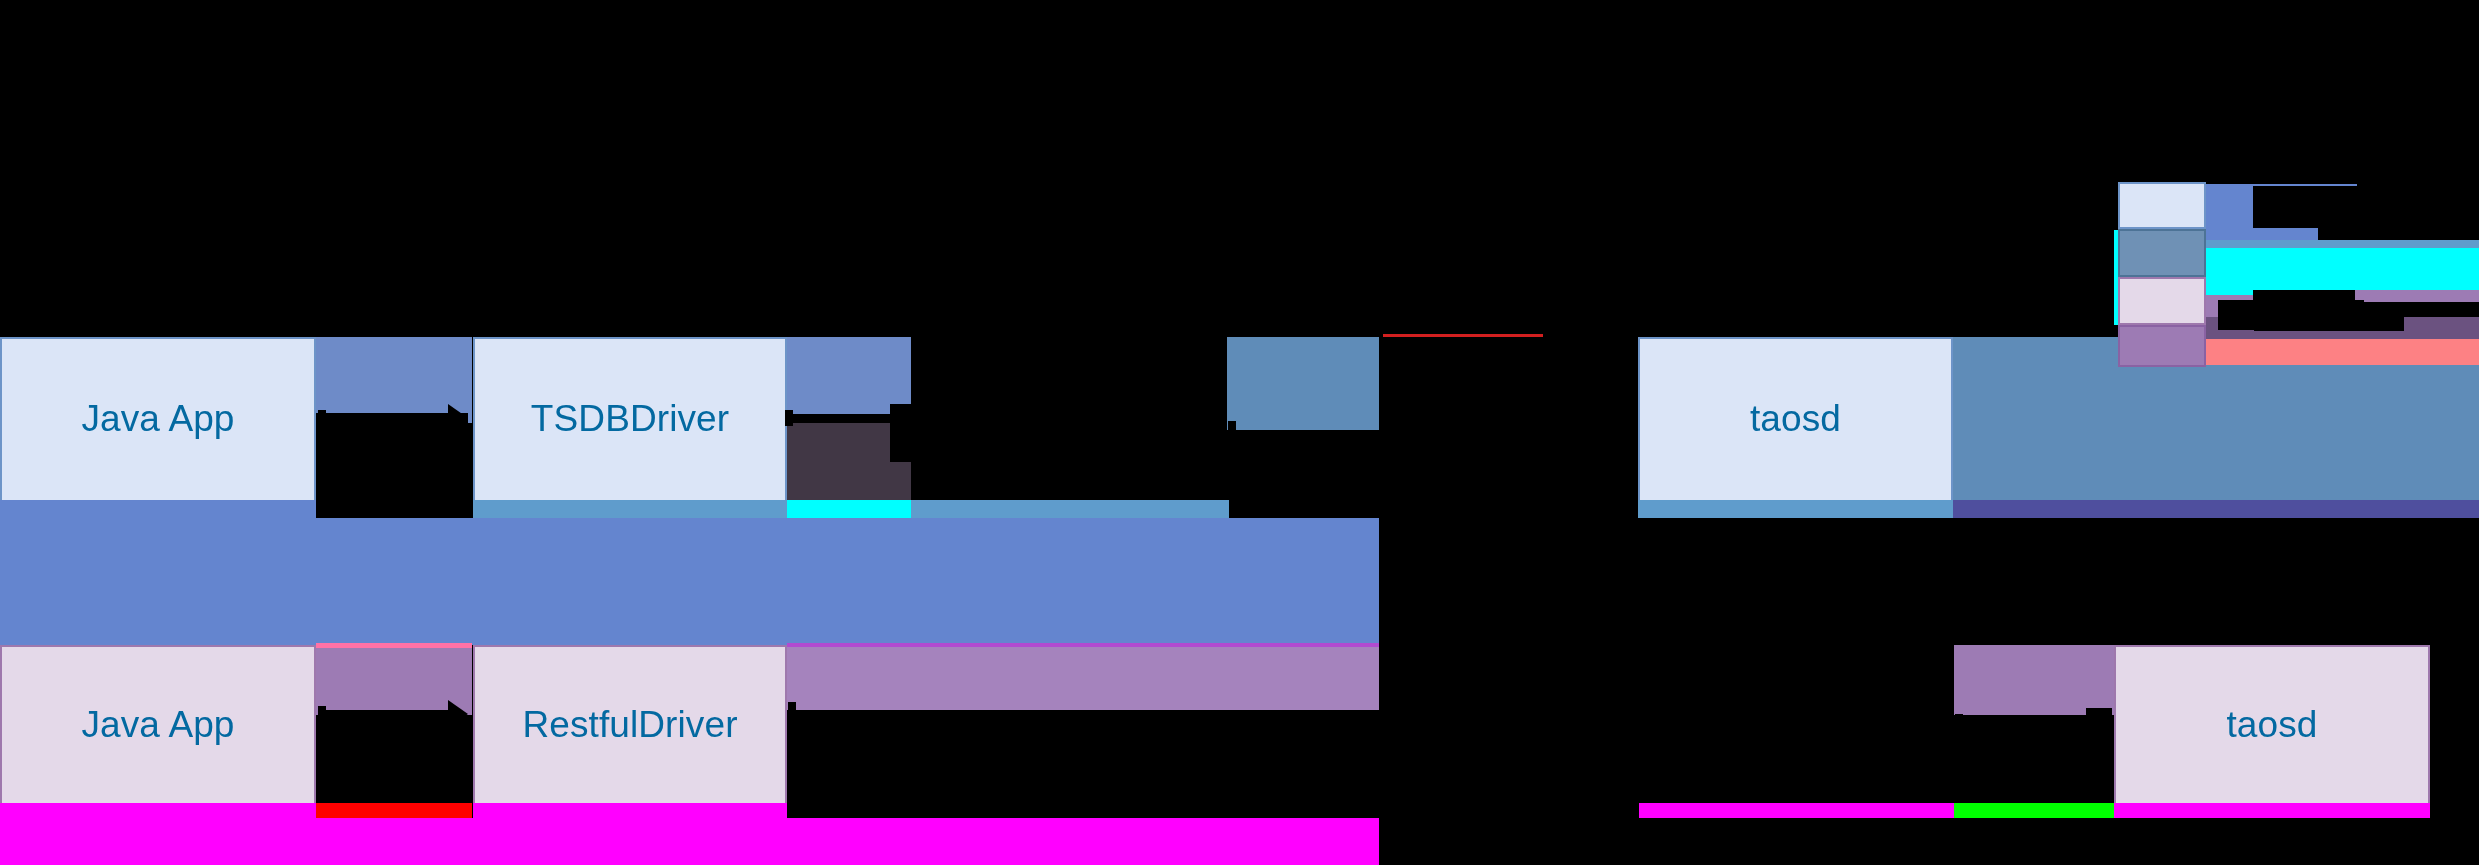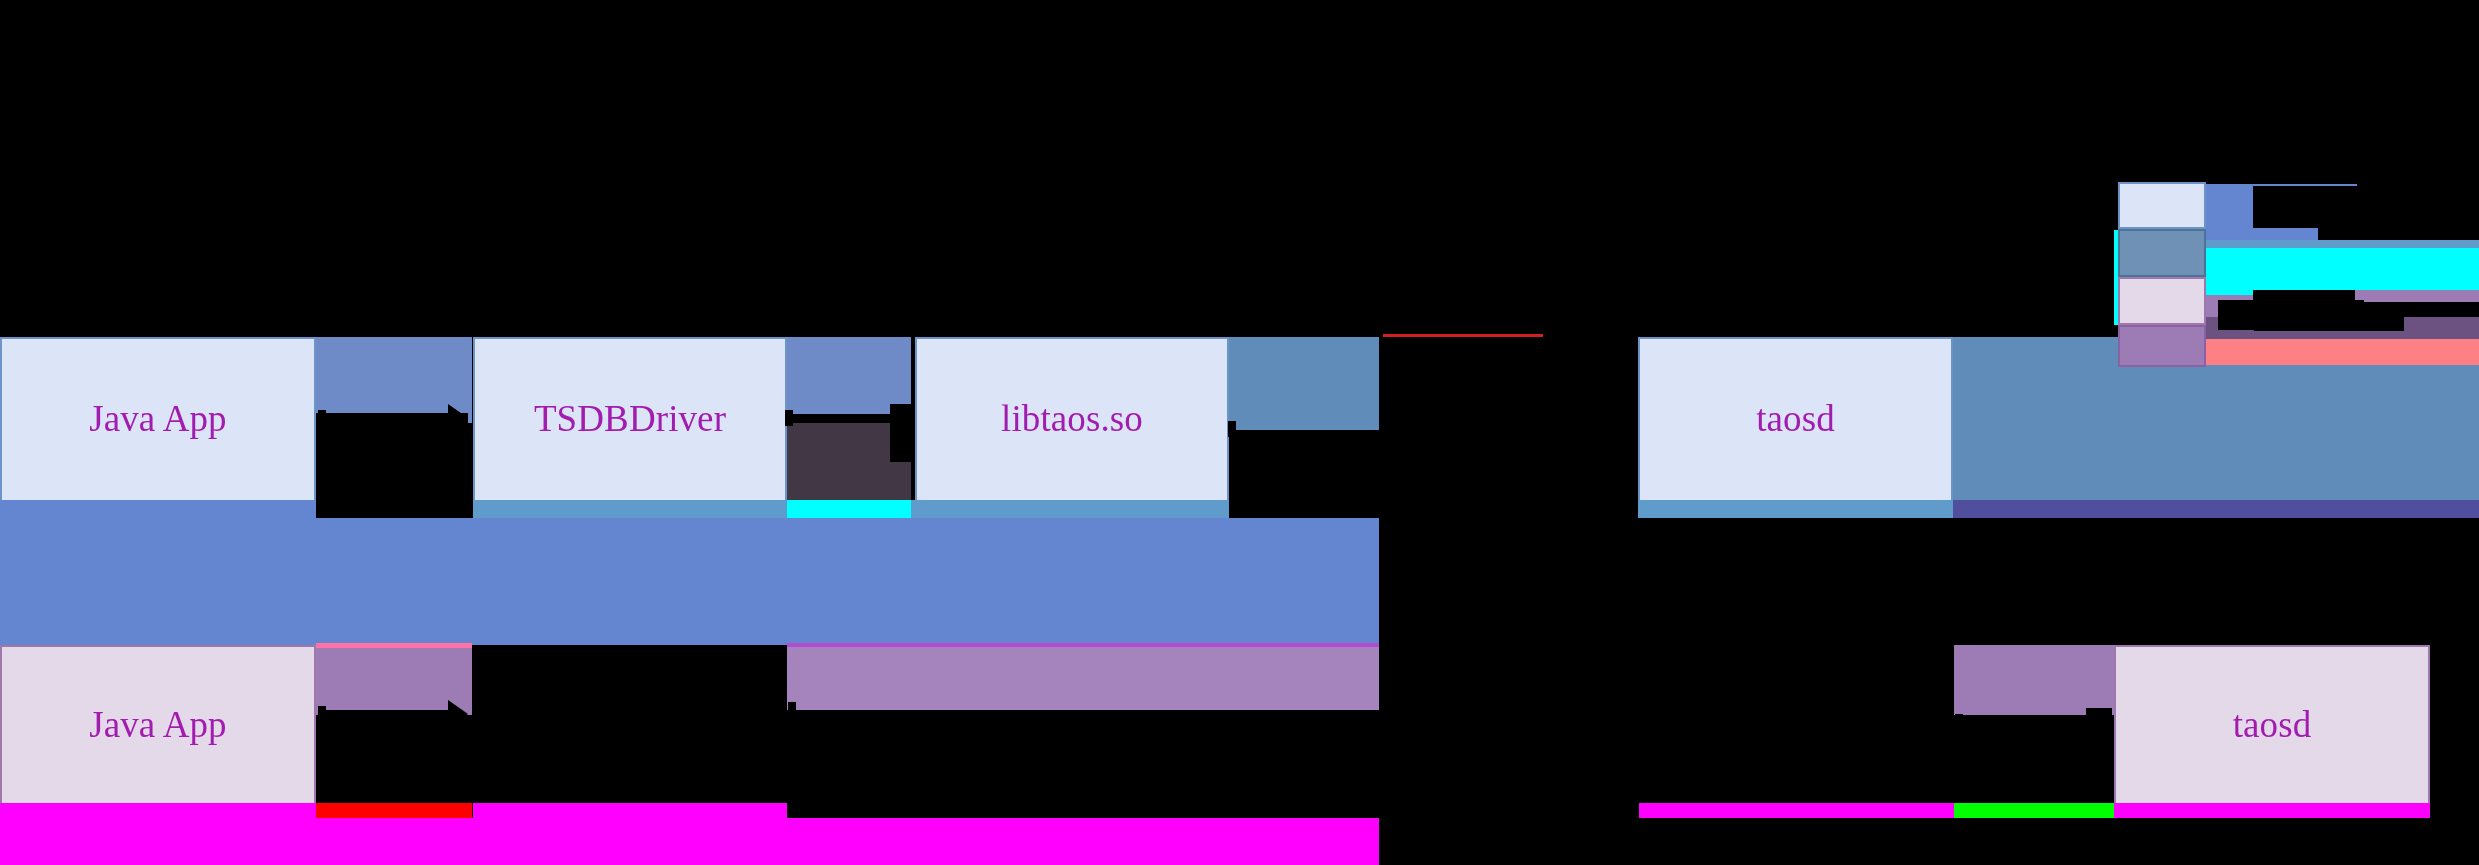--- a/index.html
+++ b/index.html
@@ -33,24 +33,23 @@
   .node-native {
     background: #dbe5f7;
     border: 2px solid #6d94c8;
   }
   .node-rest {
     background: #e4d9e9;
     border: 2px solid #9e78ad;
   }
   .node-label {
     font-size: 37px;
-    color: #a21caf;
+    color: #0369a1;
     letter-spacing: 0.1px;
     white-space: nowrap;
-    font-family: Liberation Serif, serif;
   }
 
   
   .band { box-sizing: border-box; }
 
   
   .arrow-shaft {
     background: #000000;
     height: 9px;
   }
@@ -139,23 +138,20 @@
     <span class="node-label">TSDBDriver</span>
   </div>
 
   <div class="abs" style="left:785px; top:404px; width:135px; height:30px;">
     <div class="abs arrow-tail-dot" style="left:0px; top:6px;"></div>
     <div class="abs arrow-shaft" style="left:4px; top:10px; width:104px;"></div>
     <div class="abs arrow-head" style="left:106px; top:0px;"></div>
   </div>
   <div class="abs occluder" style="left:890px; top:404px; width:28px; height:58px;"></div>
 
-  <div class="abs node node-native" style="left:915px; top:337px; width:314px; height:165px;">
-    <span class="node-label">libtaos.so</span>
-  </div>
 
   <div class="abs" style="left:1228px; top:417px; width:150px; height:26px;">
     <div class="abs arrow-tail-dot" style="left:0px; top:4px;"></div>
   </div>
 
   <div class="abs node node-native" style="left:1638px; top:337px; width:315px; height:165px;">
     <span class="node-label">taosd</span>
   </div>
 
   <div class="abs band" style="left:1953px; top:337px; width:526px; height:165px; background:#5f8cb8;"></div>
@@ -185,20 +181,23 @@
   <div class="abs node node-rest" style="left:0px; top:645px; width:316px; height:160px;">
     <span class="node-label">Java App</span>
   </div>
 
   <div class="abs" style="left:318px; top:700px; width:155px; height:30px;">
     <div class="abs arrow-tail-dot" style="left:0px; top:6px;"></div>
     <div class="abs arrow-shaft" style="left:4px; top:10px; width:128px;"></div>
     <div class="abs arrow-head" style="left:130px; top:0px;"></div>
   </div>
 
+  <div class="abs node node-rest" style="left:473px; top:645px; width:314px; height:160px;">
+    <span class="node-label">RestfulDriver</span>
+  </div>
 
   <div class="abs" style="left:788px; top:698px; width:592px; height:26px;">
     <div class="abs arrow-tail-dot" style="left:0px; top:4px;"></div>
   </div>
 
 
   <div class="abs" style="left:1955px; top:708px; width:160px; height:30px;">
     <div class="abs arrow-tail-dot" style="left:0px; top:6px;"></div>
     <div class="abs arrow-shaft" style="left:4px; top:10px; width:130px;"></div>
     <div class="abs arrow-head" style="left:132px; top:0px;"></div>

